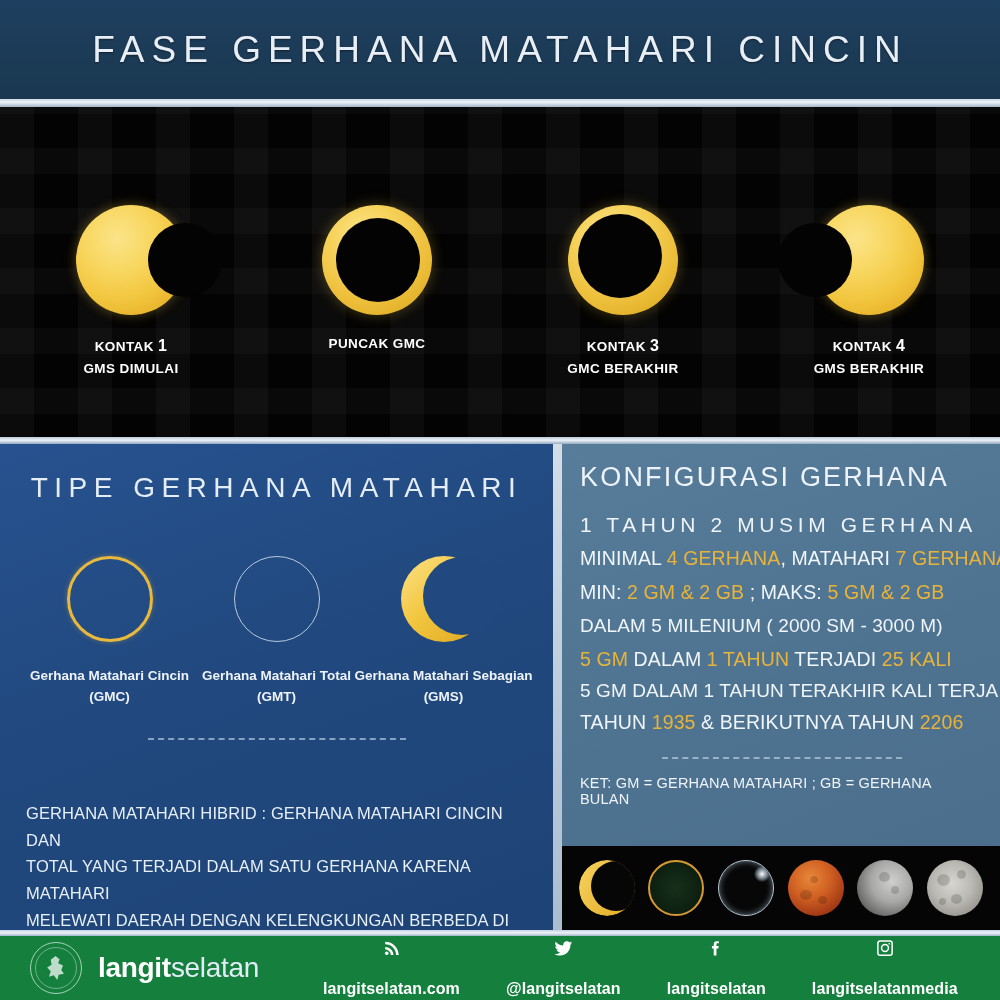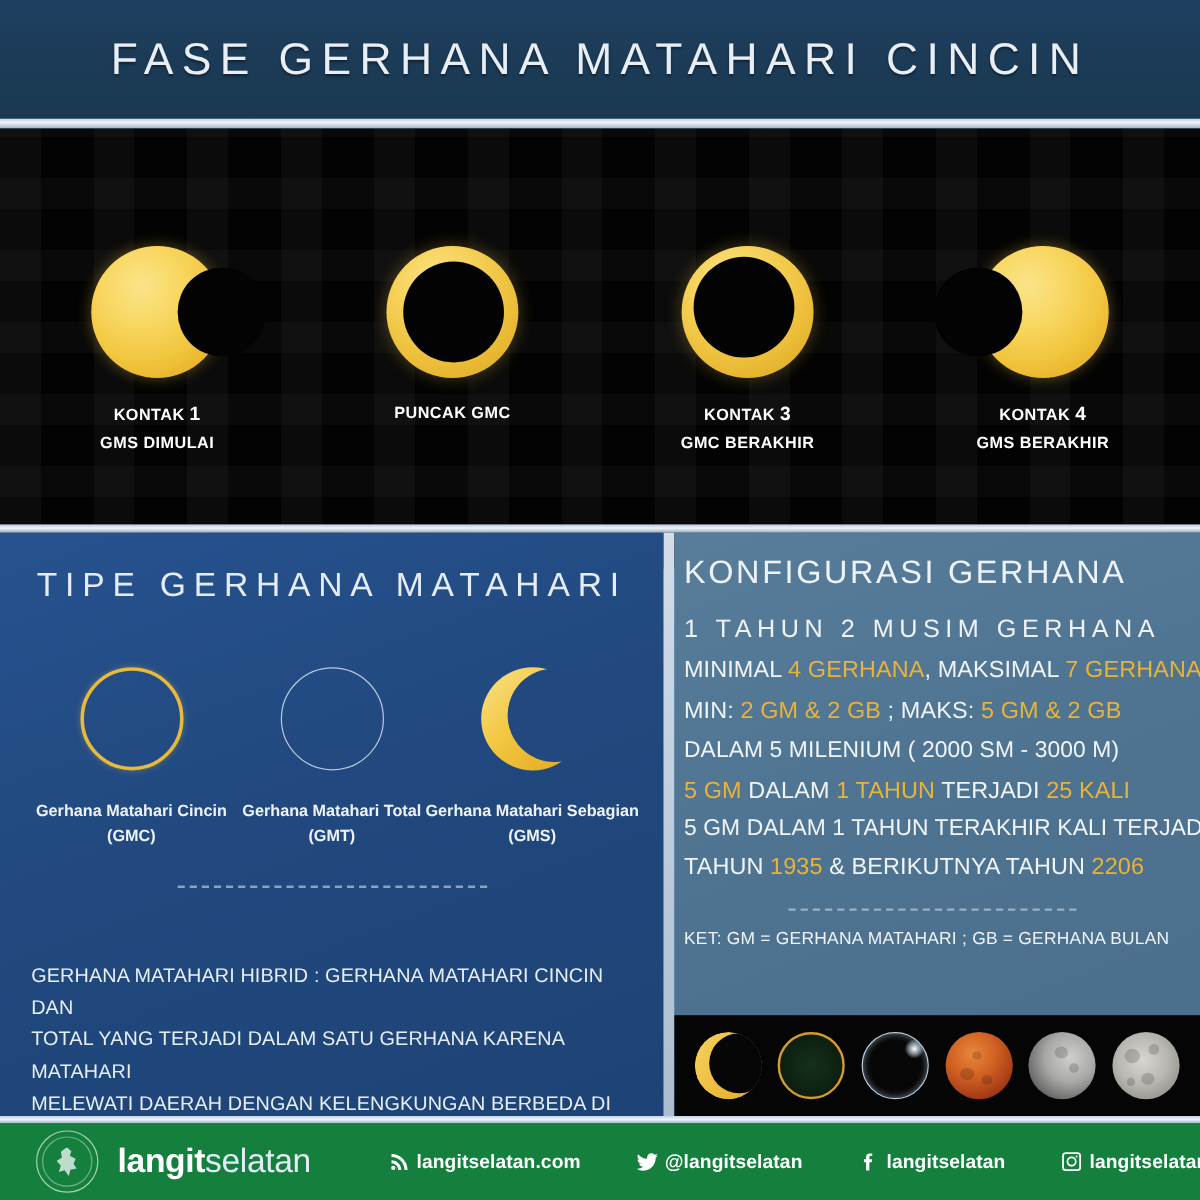--- a/index.html
+++ b/index.html
@@ -91,21 +91,21 @@
     background:linear-gradient(160deg,#27528f 0%,#21497f 45%,#1e4376 100%);
     padding:22px 26px 0 26px;
   }
   .panel-gap {
     position:absolute; left:553px; top:444px; width:9px; height:486px;
     background:linear-gradient(180deg,#d2dde8,#aabdd0);
   }
   .right-panel {
     position:absolute; left:562px; top:444px; width:438px; height:486px;
     background:linear-gradient(160deg,#577d9b 0%,#4e7391 50%,#4a6d8a 100%);
-    padding:18px 16px 0 8px;
+    padding:18px 16px 0 18px;
   }
 
   .panel-title-left {
     font-size:28px; letter-spacing:6.5px; color:#e4ecf5; font-weight:400;
     text-align:center; margin-top:6px;
   }
   .panel-title-right {
     font-size:27px; letter-spacing:2.2px; color:#edf3f8; font-weight:400;
     white-space:nowrap;
   }
@@ -238,21 +238,21 @@
   .seal-fig {
     width:22px; height:24px;
     background:rgba(255,255,255,.72);
     clip-path:polygon(48% 0%, 66% 14%, 60% 30%, 82% 40%, 74% 58%, 86% 74%, 62% 78%, 56% 100%, 40% 80%, 18% 86%, 26% 64%, 10% 48%, 30% 36%, 26% 16%);
   }
   .brand-name { margin-left:16px; font-size:28px; letter-spacing:-.3px; }
   .brand-name .b1 { color:#ffffff; font-weight:700; }
   .brand-name .b2 { color:#e2ecf6; font-weight:400; }
 
   .socials { display:flex; align-items:center; margin-left:64px; gap:46px; }
-  .social { display:flex; align-items:flex-end; gap:5px; }
+  .social { display:flex; align-items:center; gap:22px;flex-direction:column; }
   .social-label { color:#fff; font-size:16px; font-weight:600; letter-spacing:.1px; white-space:nowrap; }
   .si { width:19px; height:19px; display:flex; align-items:center; justify-content:center; }
   .si svg { display:block; }
 </style>
 </head>
 <body>
 
 <div class="header">
   <div class="header-title">FASE GERHANA MATAHARI CINCIN</div>
 </div>
@@ -358,21 +358,21 @@
 </div>
 
 <div class="panel-gap"></div>
 
 <div class="right-panel">
   <div class="panel-title-right">KONFIGURASI GERHANA</div>
 
   <div class="subhead">1 TAHUN 2 MUSIM GERHANA</div>
 
   <div class="rline">
-    <span>MINIMAL </span><span class="hl">4 GERHANA</span><span>, MAKSIMAL </span><span class="hl">7 GERHANA</span>
+    <span>MINIMAL </span><span class="hl">4 GERHANA</span><span>, MATAHARI </span><span class="hl">7 GERHANA</span>
   </div>
 
   <div class="rline">
     <span>MIN: </span><span class="hl">2 GM &amp; 2 GB</span><span> ; MAKS: </span><span class="hl">5 GM &amp; 2 GB</span>
   </div>
 
   <div class="rline small">DALAM 5 MILENIUM ( 2000 SM - 3000 M)</div>
 
   <div class="rline">
     <span class="hl">5 GM</span><span> DALAM </span><span class="hl">1 TAHUN</span><span> TERJADI </span><span class="hl">25 KALI</span>

